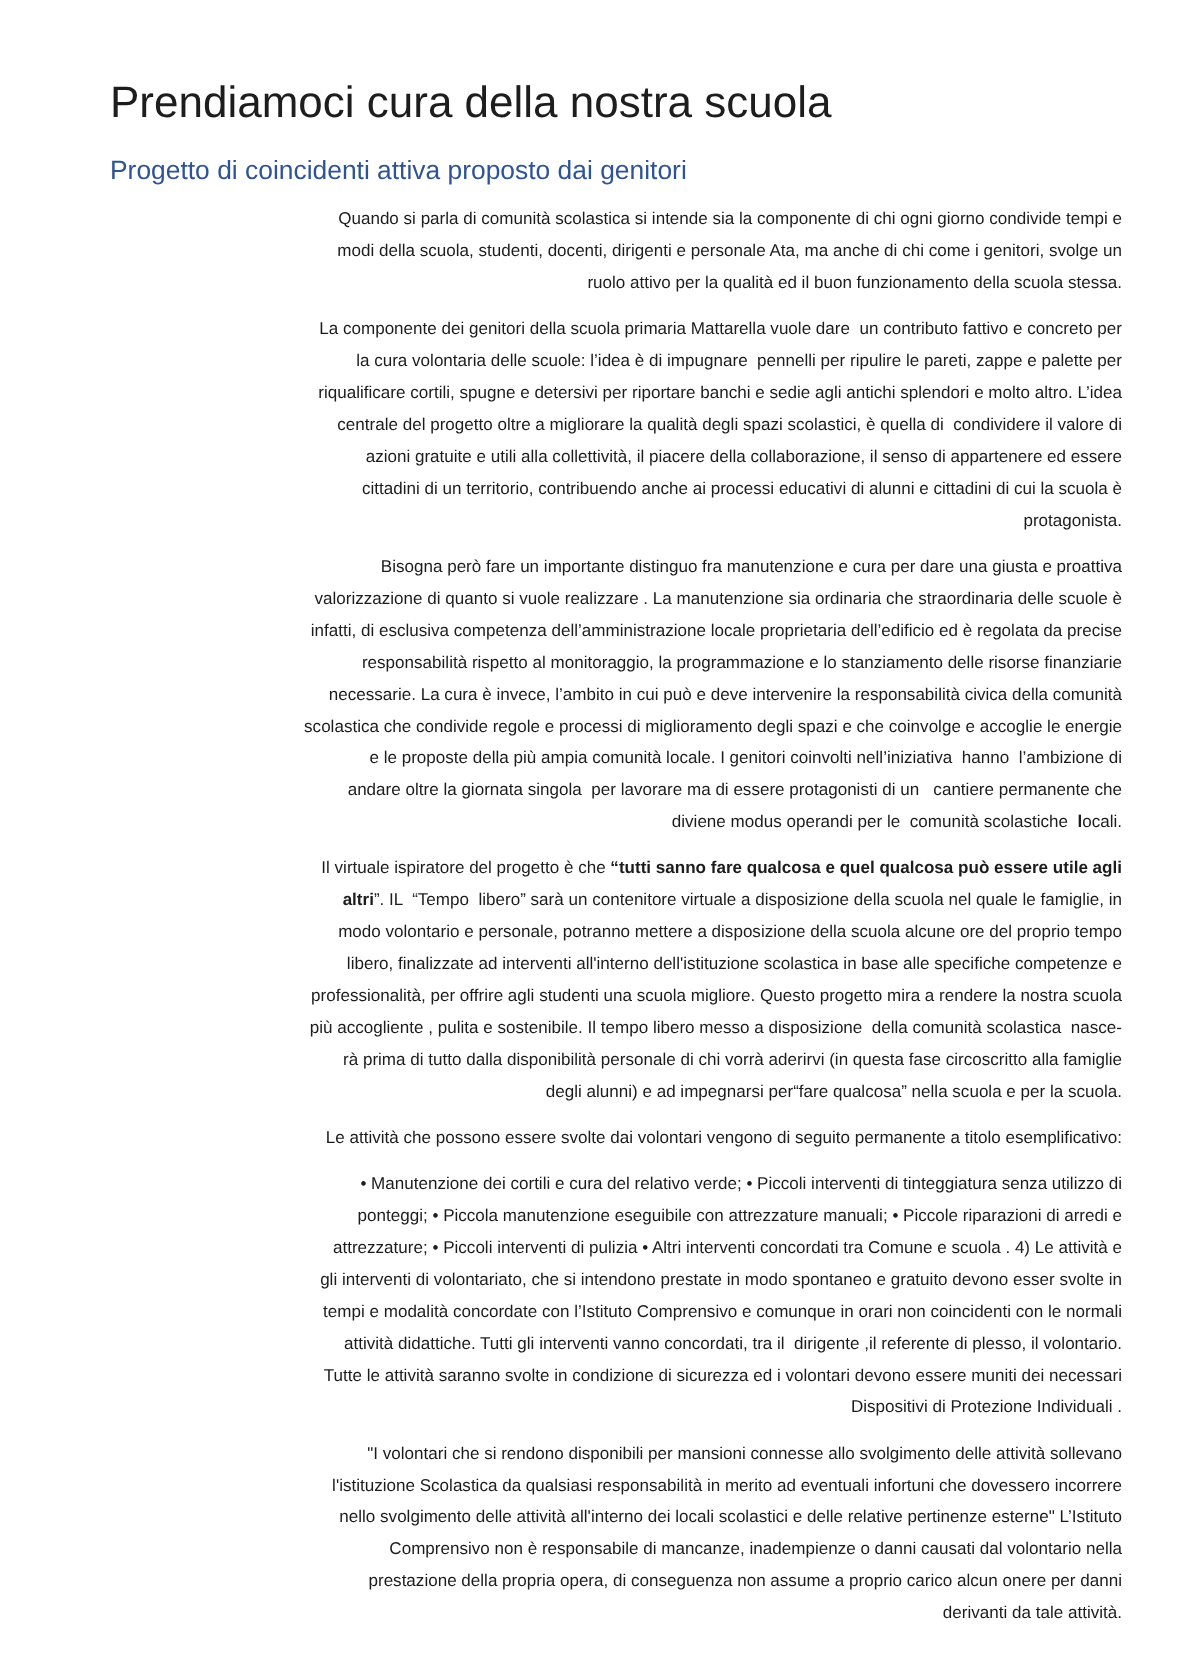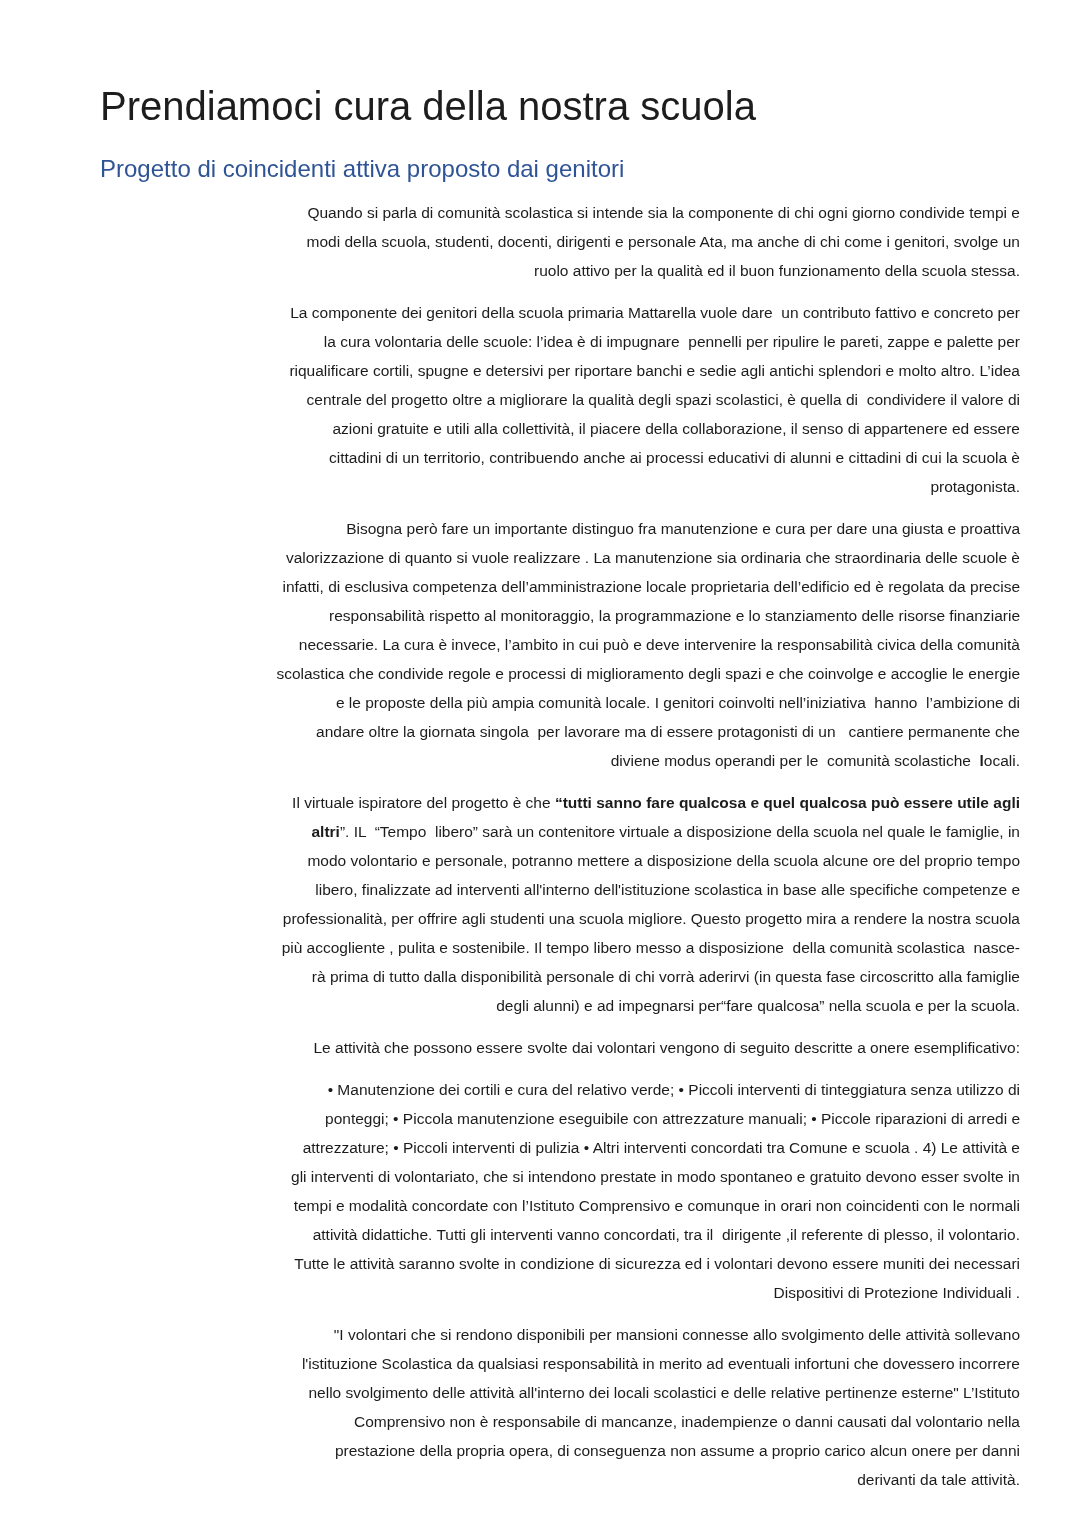--- a/index.html
+++ b/index.html
@@ -14,21 +14,21 @@
     background: #ffffff;
     padding: 70px 60px 40px 100px;
     font-family: "Liberation Sans", sans-serif;
   }
   .doc-title {
     font-family: "Liberation Sans", sans-serif;
     font-size: 40px;
     font-weight: 300;
     line-height: 1.15;
     color: #1d1d1d;
-    margin: 13px 0 24px 0;
+    margin: 0 0 24px 0;
   }
   .doc-subtitle {
     font-family: "Liberation Sans", sans-serif;
     font-size: 24px;
     font-weight: 400;
     line-height: 1.3;
     margin: 0 0 14px 0;
   }
   .doc-body {
     width: 920px;
@@ -73,21 +73,21 @@
 andare oltre la giornata singola  per lavorare ma di essere protagonisti di un   cantiere permanente che
 diviene modus operandi per le  comunità scolastiche  </span><span class="bold">l</span><span class="">ocali.</span></p>
       <p class="para"><span class="">Il virtuale ispiratore del progetto è che </span><span class="bold">“tutti sanno fare qualcosa e quel qualcosa può essere utile agli
 altri</span><span class="">”. IL  “Tempo  libero” sarà un contenitore virtuale a disposizione della scuola nel quale le famiglie, in
 modo volontario e personale, potranno mettere a disposizione della scuola alcune ore del proprio tempo
 libero, finalizzate ad interventi all'interno dell'istituzione scolastica in base alle specifiche competenze e
 professionalità, per offrire agli studenti una scuola migliore. Questo progetto mira a rendere la nostra scuola
 più accogliente , pulita e sostenibile. Il tempo libero messo a disposizione  della comunità scolastica  nasce-
 rà prima di tutto dalla disponibilità personale di chi vorrà aderirvi (in questa fase circoscritto alla famiglie
 degli alunni) e ad impegnarsi per“fare qualcosa” nella scuola e per la scuola.</span></p>
-      <p class="para"><span class=""> Le attività che possono essere svolte dai volontari vengono di seguito descritte a onere esemplificativo:</span></p>
+      <p class="para"><span class=""> Le attività che possono essere svolte dai volontari vengono di seguito permanente a titolo esemplificativo:</span></p>
       <p class="para"><span class=""> • Manutenzione dei cortili e cura del relativo verde; • Piccoli interventi di tinteggiatura senza utilizzo di
 ponteggi; • Piccola manutenzione eseguibile con attrezzature manuali; • Piccole riparazioni di arredi e
 attrezzature; • Piccoli interventi di pulizia • Altri interventi concordati tra Comune e scuola . 4) Le attività e
 gli interventi di volontariato, che si intendono prestate in modo spontaneo e gratuito devono esser svolte in
 tempi e modalità concordate con l’Istituto Comprensivo e comunque in orari non coincidenti con le normali
 attività didattiche. Tutti gli interventi vanno concordati, tra il  dirigente ,il referente di plesso, il volontario.
 Tutte le attività saranno svolte in condizione di sicurezza ed i volontari devono essere muniti dei necessari
 Dispositivi di Protezione Individuali .</span></p>
       <p class="para"><span class="">"I volontari che si rendono disponibili per mansioni connesse allo svolgimento delle attività sollevano
 l'istituzione Scolastica da qualsiasi responsabilità in merito ad eventuali infortuni che dovessero incorrere

